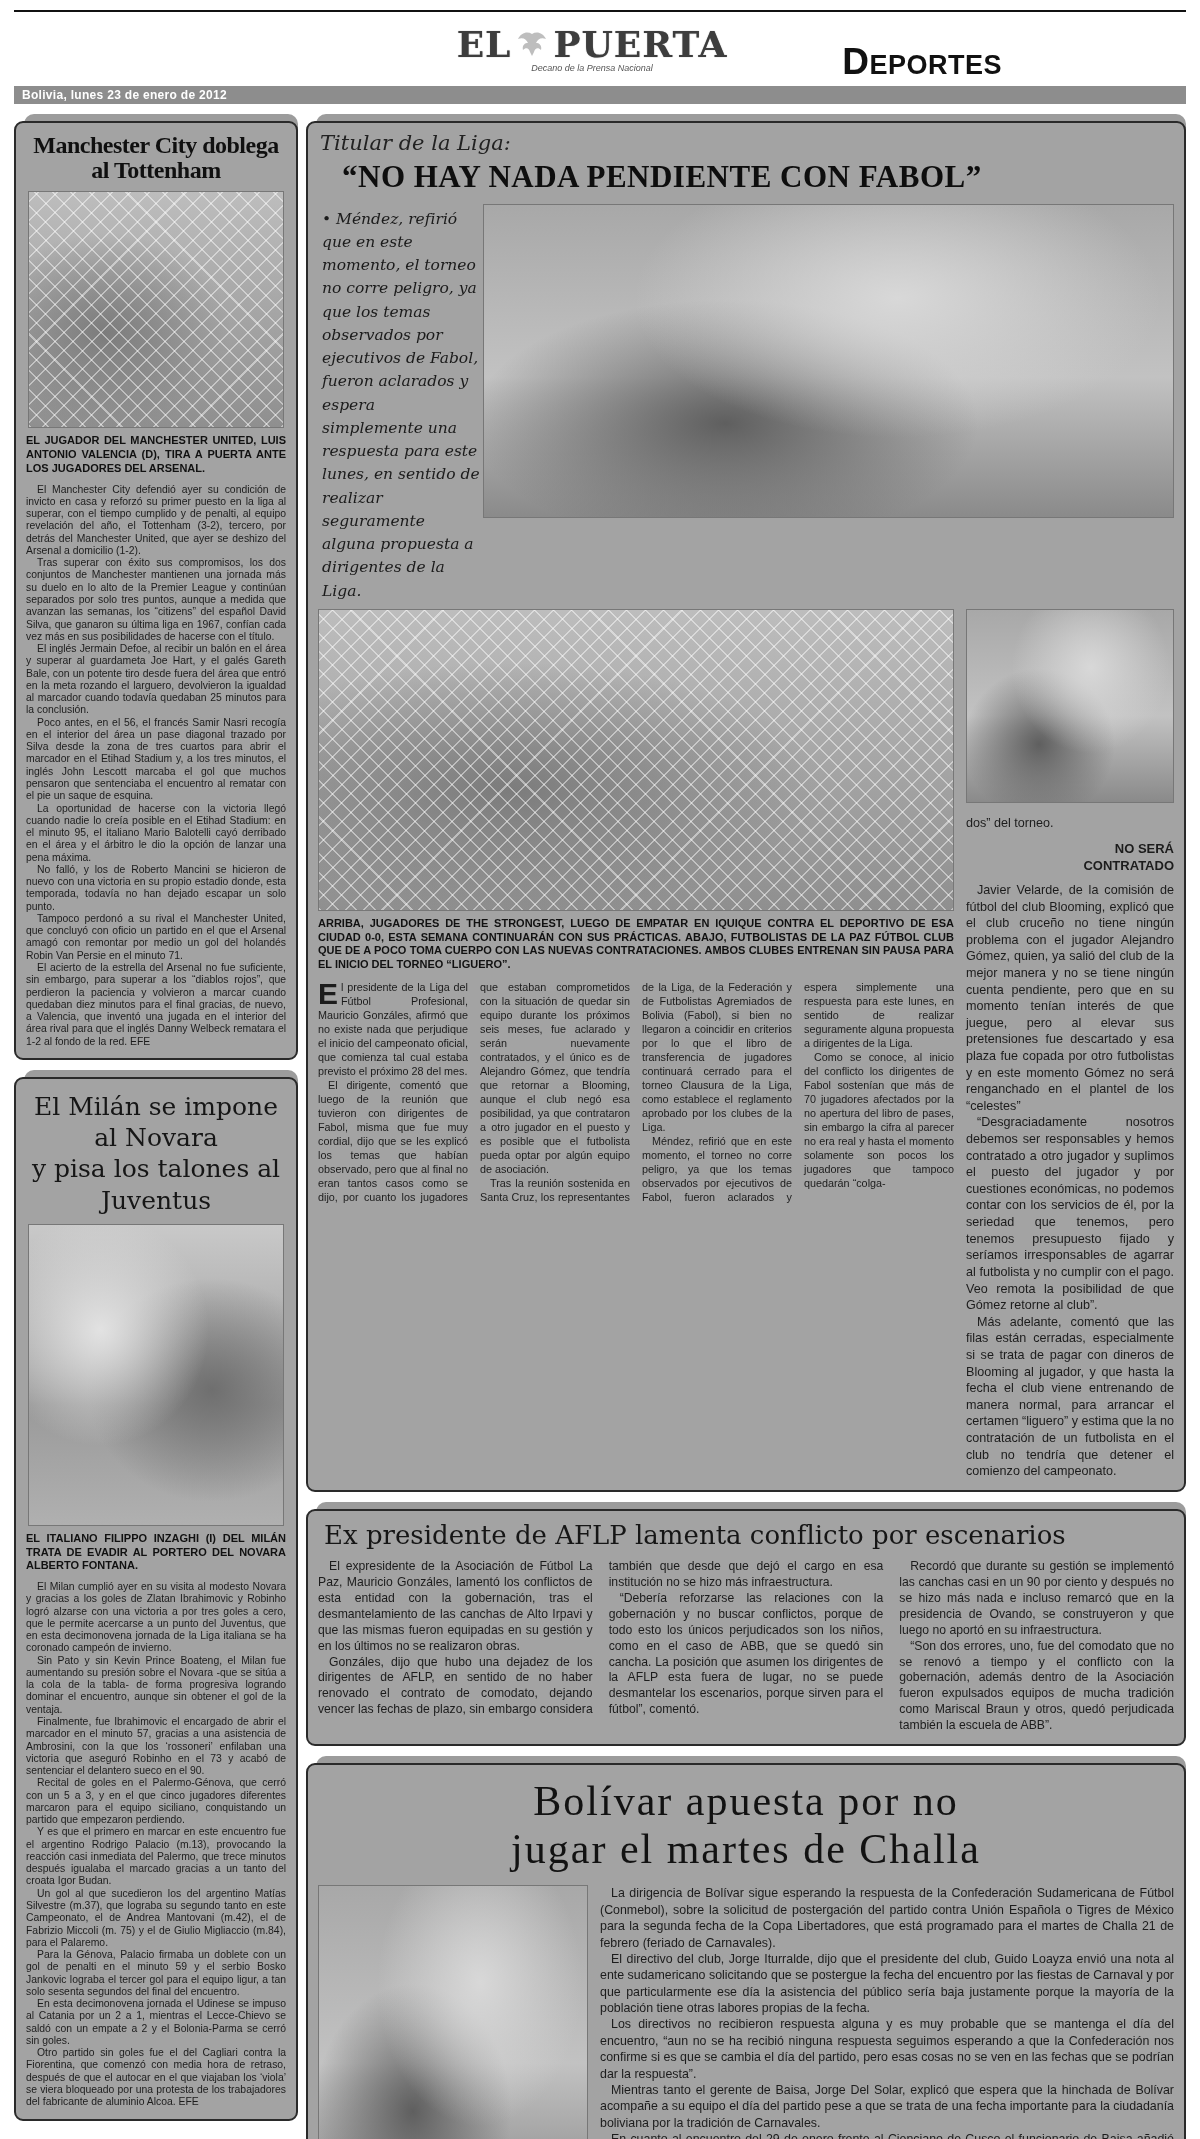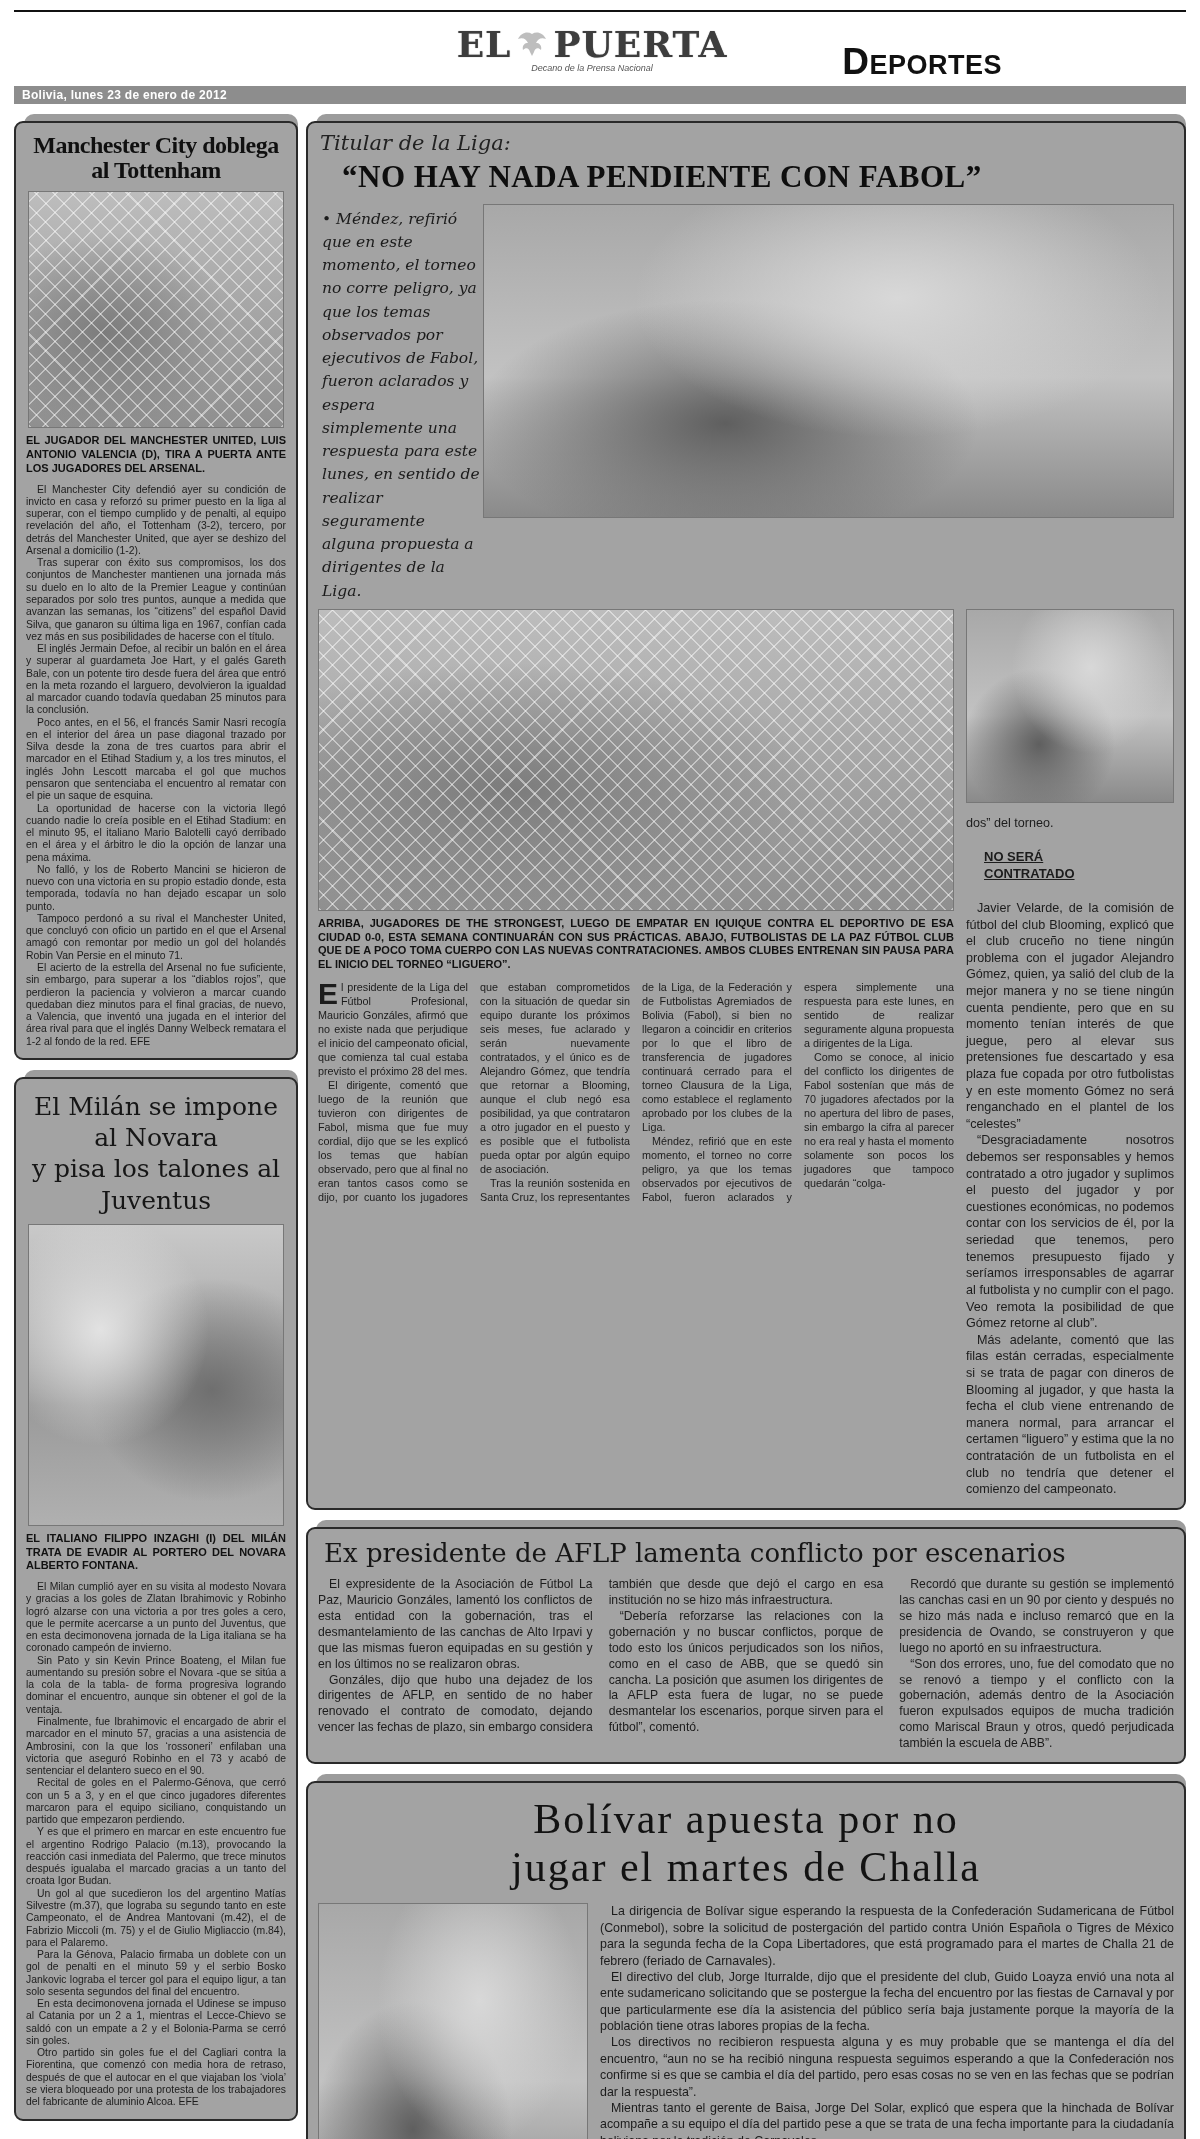--- a/index.html
+++ b/index.html
@@ -90,21 +90,21 @@
   .fabol-photo2{height:300px;}
   .liga-cols{column-count:4;column-gap:12px;font-size:10.8px;line-height:1.3;}
   .liga-cols p{margin:0;text-indent:10px;text-align:justify;}
   .liga-cols p:first-child{text-indent:0;}
   .liga-cols p:first-child::first-letter{
     font-size:30px;font-weight:bold;float:left;line-height:.78;padding:2px 3px 0 0;
   }
   .fabol-colR{width:208px;flex:none;font-size:12.6px;line-height:1.32;}
   .fabol-photo3{height:192px;margin-bottom:12px;}
   .sidebar-leadin{margin:0 0 10px 0;text-align:left;}
-  .sidebar-heading{font-weight:bold;text-decoration:underline;font-size:13px;line-height:1.25;margin:18px;}
+  .sidebar-heading{font-weight:bold;font-size:13px;line-height:1.25;margin:0;text-align:right;}
   .sidebar-body{margin-top:8px;}
   .sidebar-body p{margin:0;text-indent:11px;text-align:justify;}
   
   .aflp-headline{
     font-family:"DejaVu Serif", serif;font-size:26px;font-weight:normal;color:#161616;
     margin:2px 0 10px 6px;line-height:1.1;
   }
   .aflp-cols{column-count:3;column-gap:16px;font-size:12.2px;line-height:1.3;}
   .aflp-cols p{margin:0;text-indent:11px;text-align:justify;}
   

